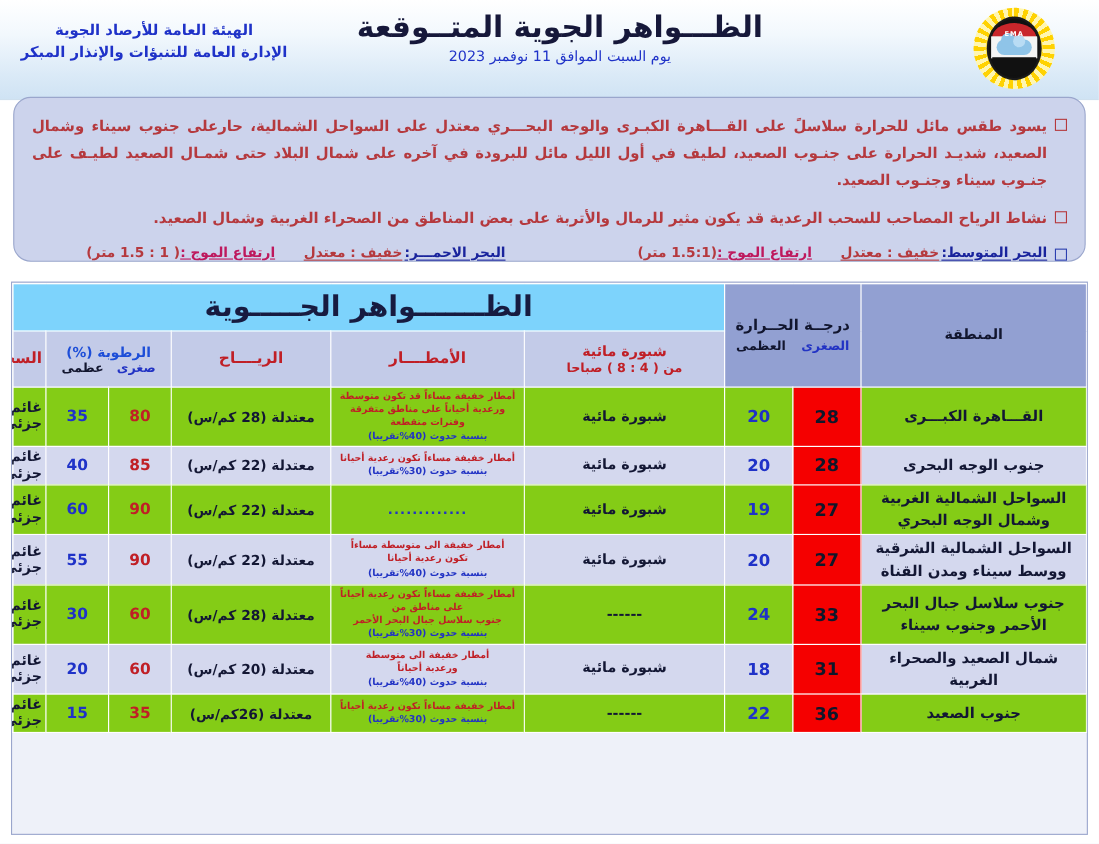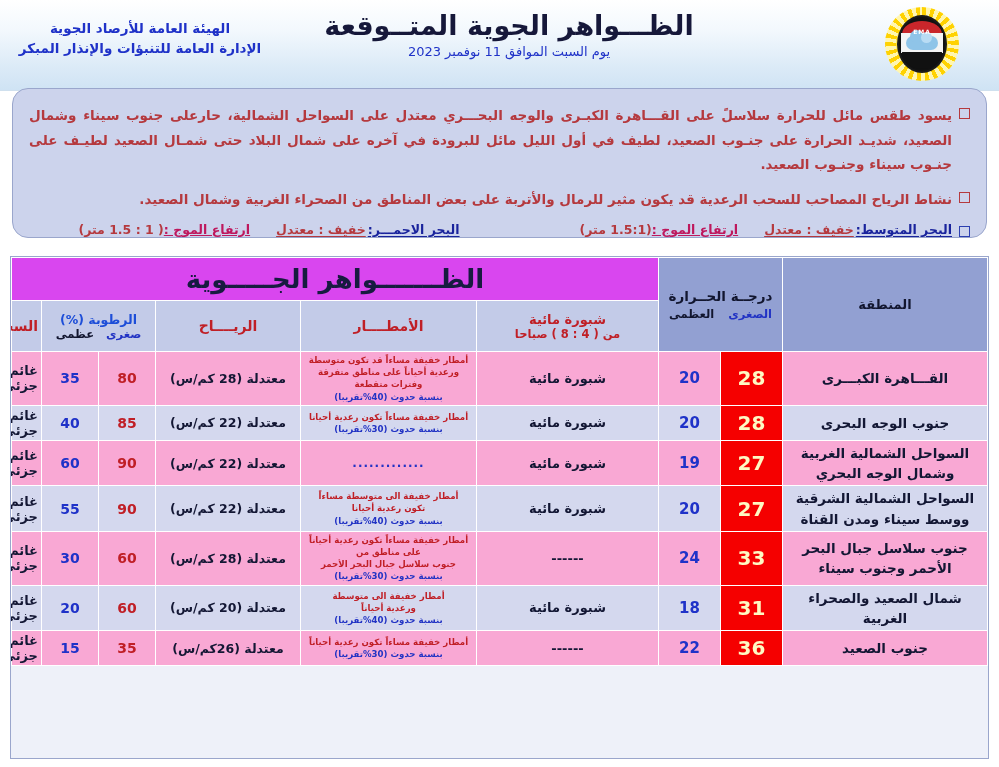--- a/index.html
+++ b/index.html
@@ -218,21 +218,21 @@
     table-layout: fixed;
     direction: rtl;
   }
   table.wx td, table.wx th {
     border: 1px solid #ffffff;
     text-align: center;
     vertical-align: middle;
     padding: 2px 3px;
   }
   .hdr-band {
-    background: #d946ef;
+    background: #7dd3fc;
     color: #13173a;
   }
   .hdr-phenom {
     font-size: 26px;
     font-weight: bold;
     letter-spacing: 1px;
     height: 38px;
     color: #171b40;
   }
   .hdr-region, .hdr-temp {
@@ -261,33 +261,33 @@
     font-size: 14px;
     font-weight: bold;
     color: #c01f26;
   }
   .sub-hdr .hum-top { color: #1d4ed8; font-size: 12.5px; }
   .sub-hdr .hum-bot { font-size: 11.5px; }
   .sub-hdr .hum-bot .mx { color: #12162f; }
   .sub-hdr .hum-bot .mn { color: #2233c4; }
   .sub-hdr .fog-sub { color: #c01f26; font-size: 11.5px; font-weight: bold; }
 
-  tbody tr.r-odd td { background: #f9a8d4; }
+  tbody tr.r-odd td { background: #84cc16; }
   tbody tr.r-even td { background: #d4d8ee; }
 
   td.region {
     font-size: 13.5px;
     font-weight: bold;
     color: #131734;
     line-height: 1.5;
   }
   td.tmax {
     background: #f50000 !important;
-    color: #fef9c3;
-    font-size: 20px;
+    color: #0f172a;
+    font-size: 16px;
     font-weight: bold;
   }
   td.tmin {
     font-size: 15px;
     font-weight: bold;
     color: #1f32c8;
   }
   td.fog {
     font-size: 13px;
     font-weight: bold;

